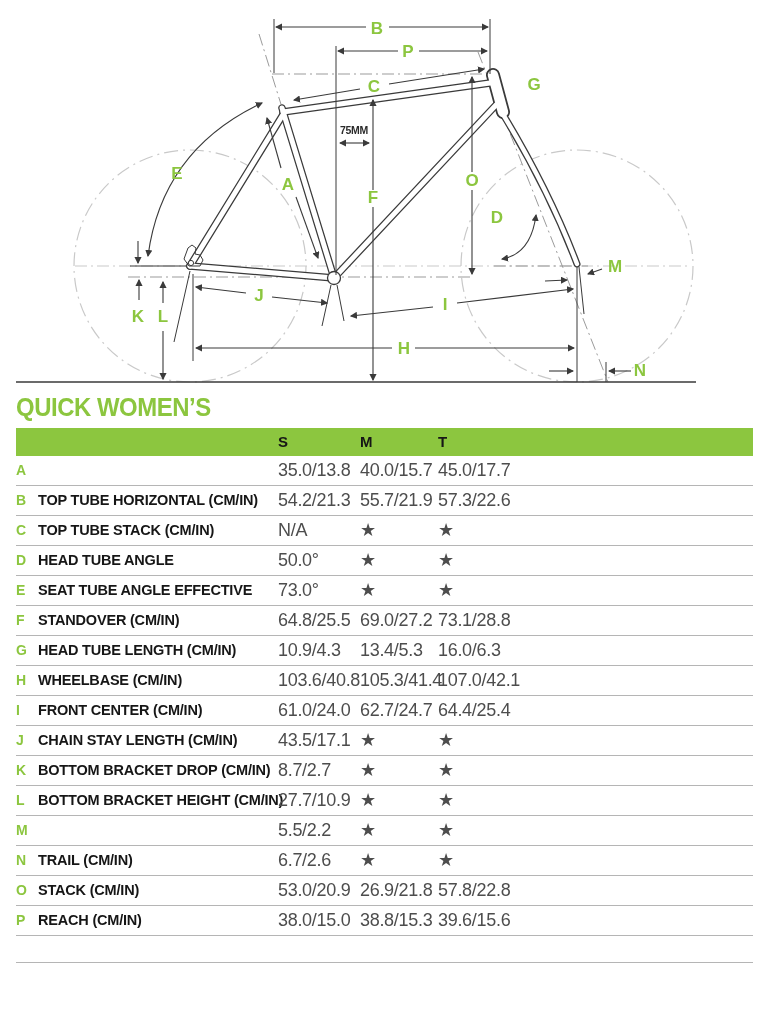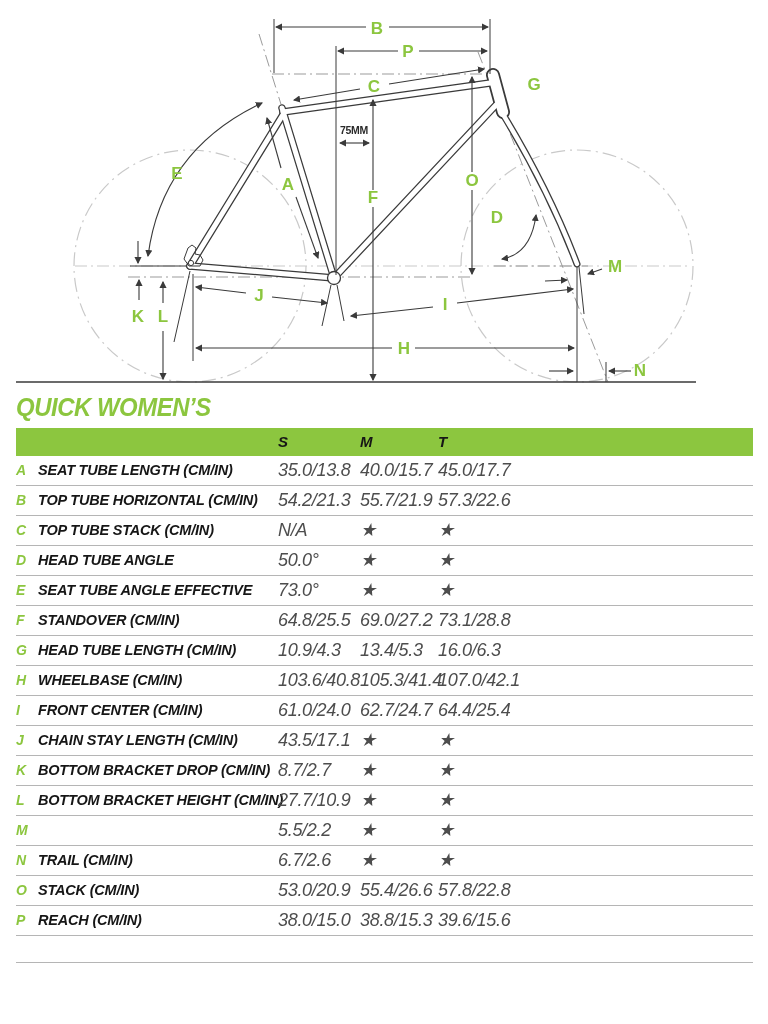--- a/index.html
+++ b/index.html
@@ -24,21 +24,21 @@
   .tube-i{stroke:#fff;stroke-width:5;fill:none;stroke-linecap:round;}
   .ht-o{stroke:var(--line);stroke-width:14;fill:none;stroke-linecap:round;}
   .ht-i{stroke:#fff;stroke-width:10.5;fill:none;stroke-linecap:round;}
   .fork-o{stroke:var(--line);stroke-width:7;fill:none;stroke-linecap:round;}
   .fork-i{stroke:#fff;stroke-width:4.4;fill:none;stroke-linecap:round;}
   .dim{stroke:var(--line);stroke-width:1.1;fill:none;}
   .thin{stroke:var(--line);stroke-width:1;fill:none;}
   .callout{fill:var(--green);font-family:"Liberation Sans",sans-serif;font-size:17px;font-weight:bold;text-anchor:middle;}
   .ann{fill:#2B2B2B;font-family:"Liberation Sans",sans-serif;font-size:10.5px;font-weight:bold;text-anchor:middle;letter-spacing:-0.3px;}
 
-  .content{position:absolute;left:16px;top:394px;width:737px;font-style:italic;}
+  .content{position:absolute;left:16px;top:394px;width:737px;}
   .page-title{
     margin:0 0 8px 0;color:var(--green);font-size:26px;line-height:26px;font-weight:bold;
     letter-spacing:-0.5px;transform:scaleX(0.92);transform-origin:left center;white-space:nowrap;
   }
   .sizebar{position:relative;height:28px;background:var(--green);}
   .sh{position:absolute;top:0;line-height:28px;font-size:15px;font-weight:bold;color:var(--labtext);}
   .col0{left:262px;} .col1{left:344px;} .col2{left:422px;}
   .trow{position:relative;height:29px;border-bottom:1px solid var(--tborder);}
   .cl{position:absolute;left:0;top:0;line-height:29px;font-size:14px;font-weight:bold;color:var(--green);}
   .lbl{position:absolute;left:22px;top:0;line-height:29px;font-size:14.5px;font-weight:bold;color:var(--labtext);letter-spacing:-0.2px;white-space:nowrap;}
@@ -174,21 +174,20 @@
 
   <div class="sizebar">
     <span class="sh col0">S</span>
     <span class="sh col1">M</span>
     <span class="sh col2">T</span>
   </div>
 
   <div id="geo-table-body">
       <div class="trow">
         <span class="cl">A</span>
-        <span class="lbl">SEAT TUBE LENGTH (CM/IN)</span>
         <span class="v col0">35.0/13.8</span>
         <span class="v col1">40.0/15.7</span>
         <span class="v col2">45.0/17.7</span>
       </div>
       <div class="trow">
         <span class="cl">B</span>
         <span class="lbl">TOP TUBE HORIZONTAL (CM/IN)</span>
         <span class="v col0">54.2/21.3</span>
         <span class="v col1">55.7/21.9</span>
         <span class="v col2">57.3/22.6</span>
@@ -273,21 +272,21 @@
         <span class="cl">N</span>
         <span class="lbl">TRAIL (CM/IN)</span>
         <span class="v col0">6.7/2.6</span>
         <span class="v col1">★</span>
         <span class="v col2">★</span>
       </div>
       <div class="trow">
         <span class="cl">O</span>
         <span class="lbl">STACK (CM/IN)</span>
         <span class="v col0">53.0/20.9</span>
-        <span class="v col1">55.4/26.6</span>
+        <span class="v col1">26.9/21.8</span>
         <span class="v col2">57.8/22.8</span>
       </div>
       <div class="trow">
         <span class="cl">P</span>
         <span class="lbl">REACH (CM/IN)</span>
         <span class="v col0">38.0/15.0</span>
         <span class="v col1">38.8/15.3</span>
         <span class="v col2">39.6/15.6</span>
       </div>
     </div>

